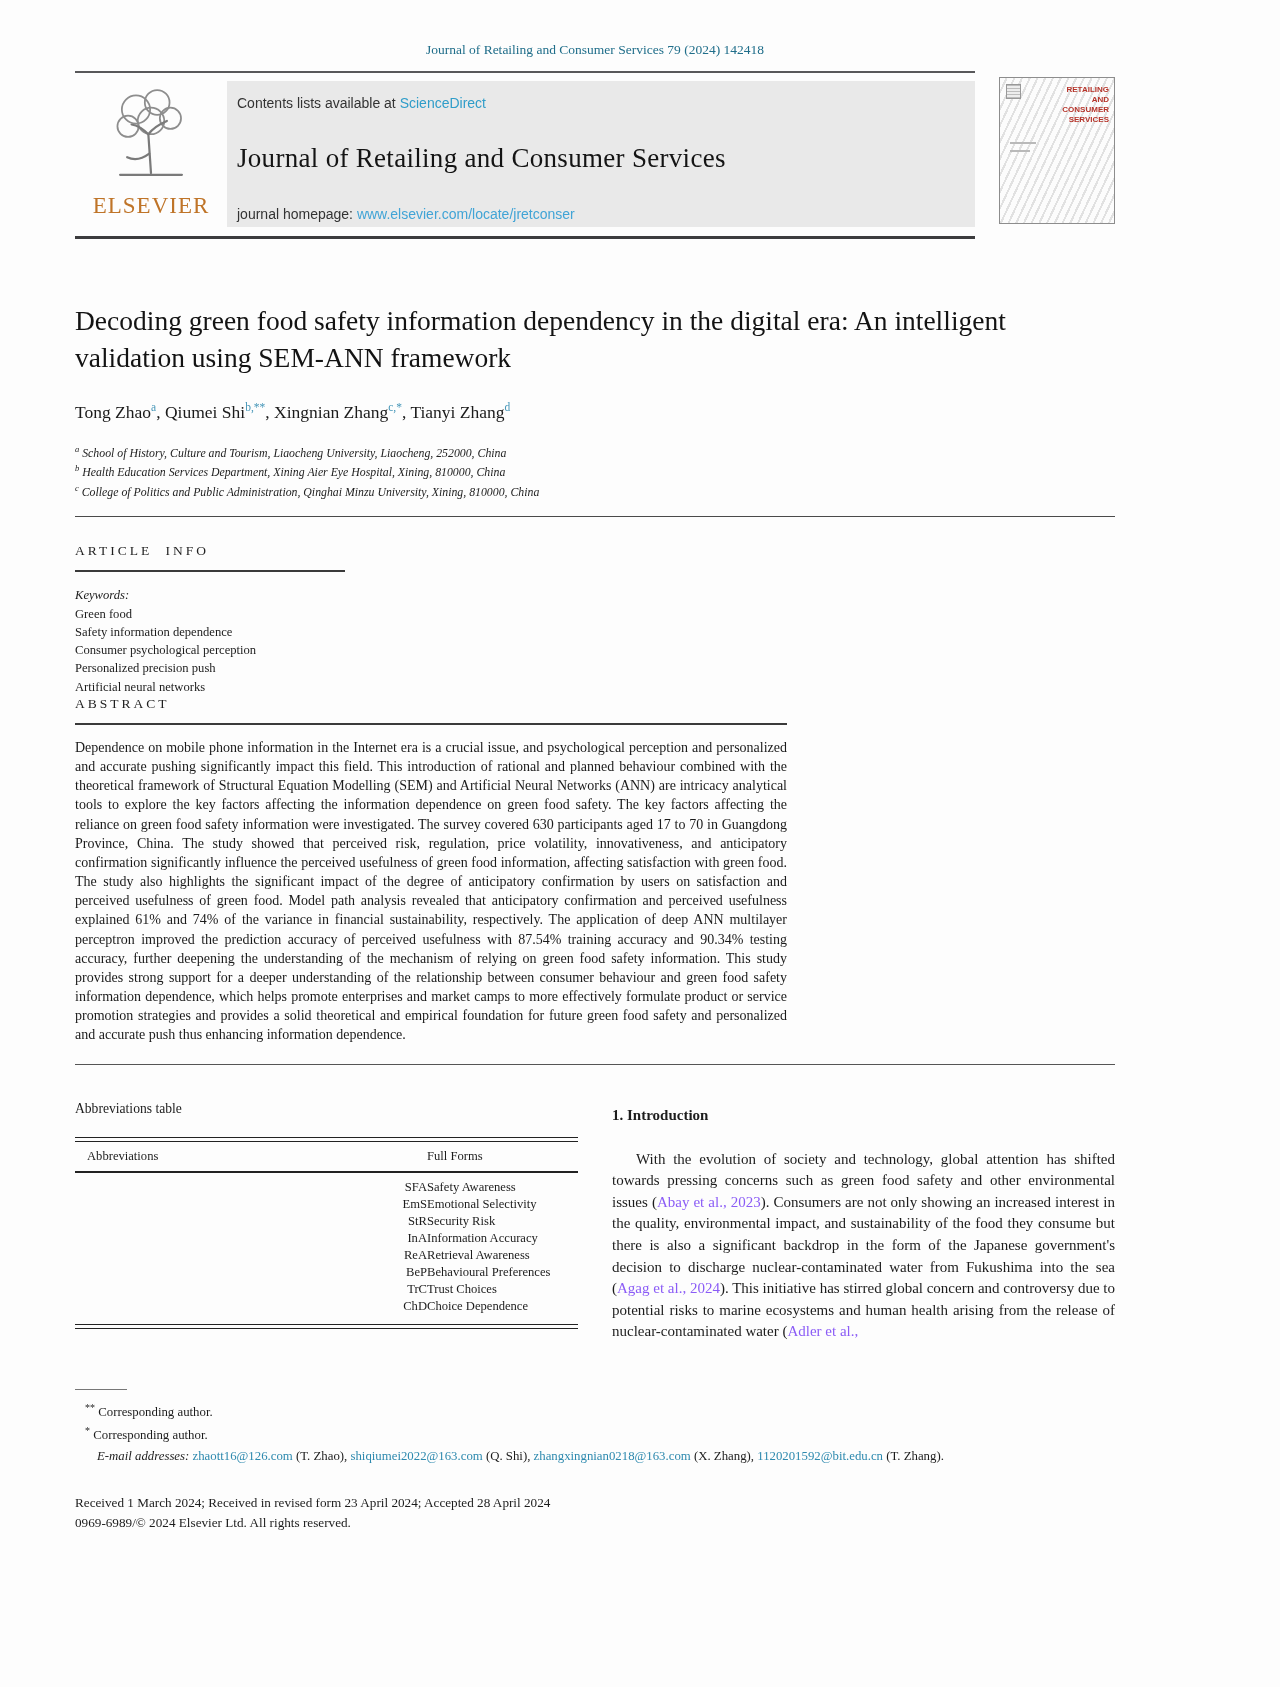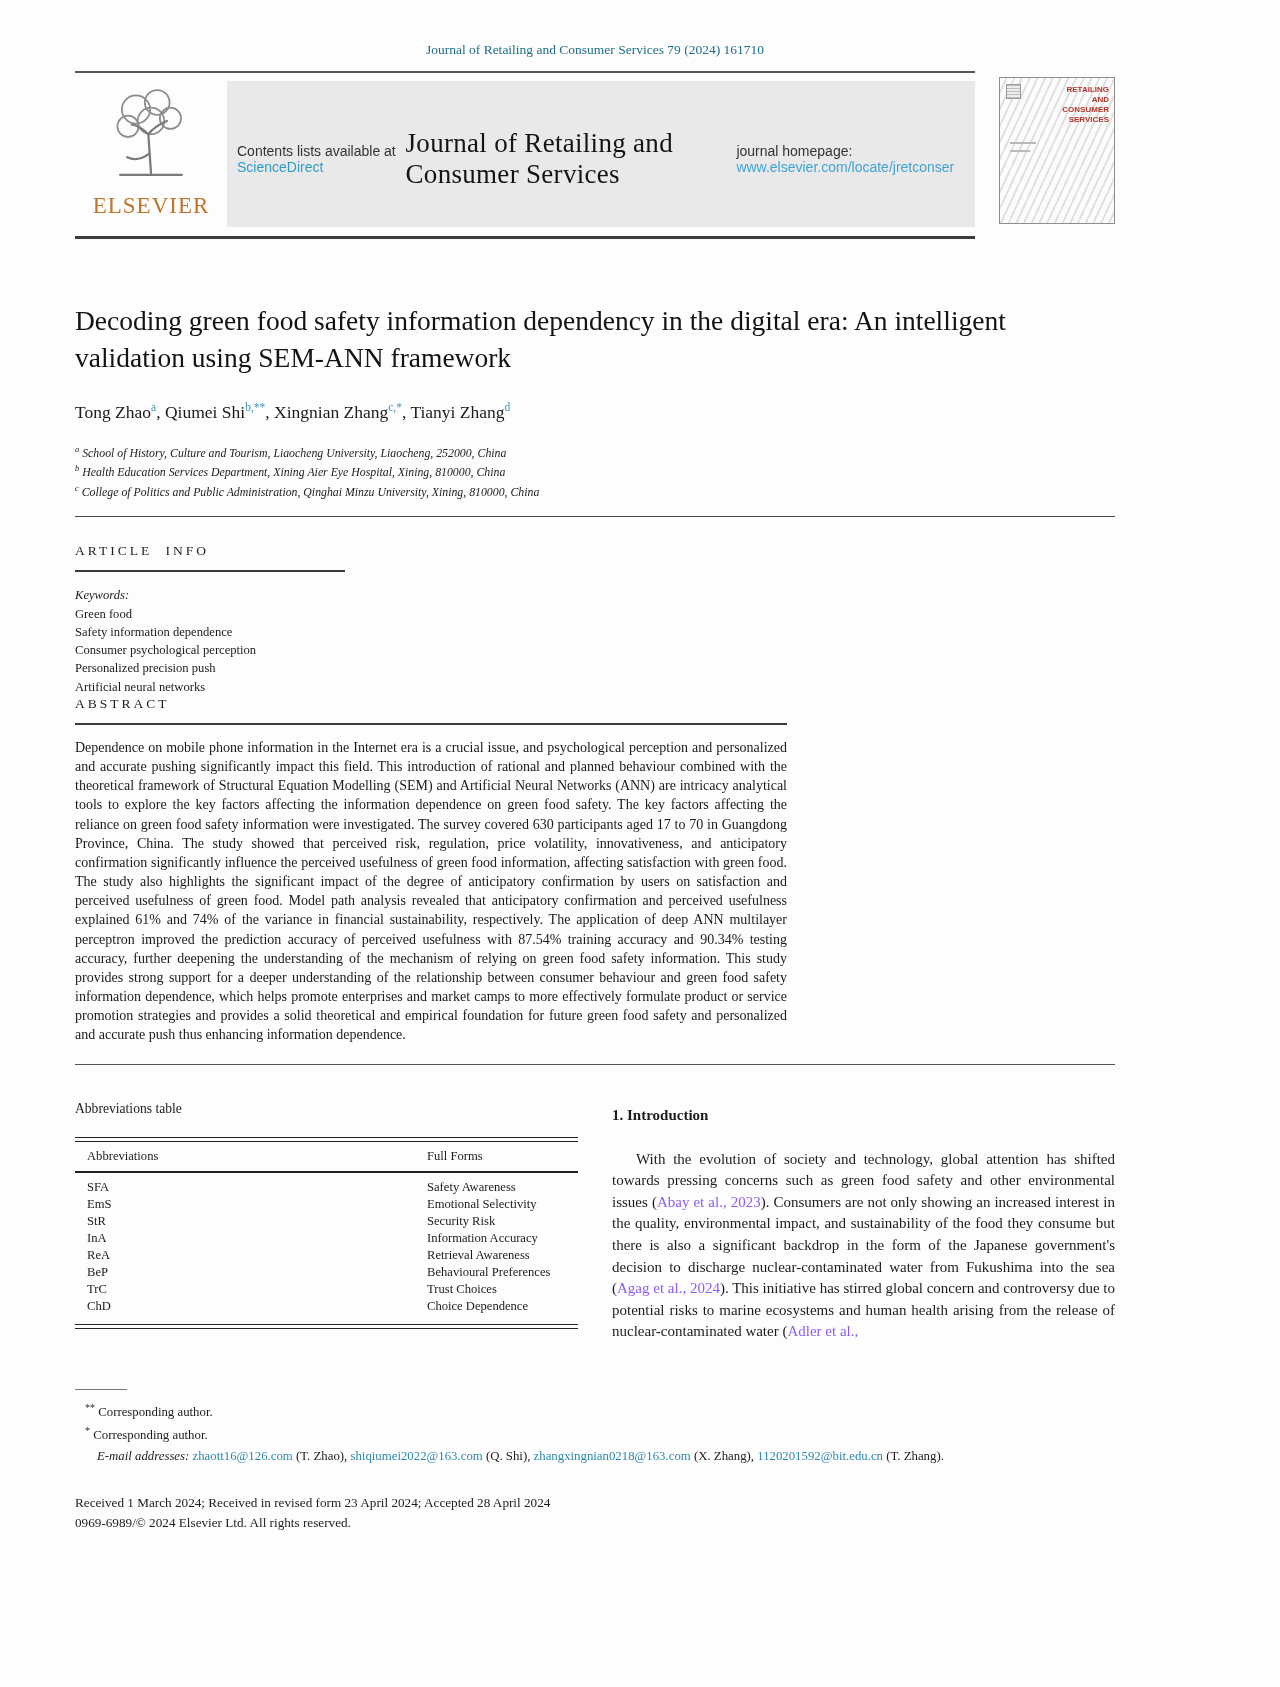--- a/index.html
+++ b/index.html
@@ -9,21 +9,21 @@
 
   
   .journal-ref{margin-top:42px;text-align:center;font-size:13.5px;color:#206e8a;}
 
   
   .header-zone{position:relative;margin-top:13px;height:170px;}
   .rule-top{width:900px;height:2px;background:#58585a;}
   .header-flex{width:900px;display:flex;margin-top:8px;height:146px;}
   .logo-block{width:152px;flex:none;text-align:center;padding-top:2px;}
   .wordmark{font-size:23px;color:#bf7428;letter-spacing:1px;margin-top:0px;font-family:Liberation Serif, serif;}
-  .gray-box{flex:1;background:#e9e9e9;display:flex;align-items:center;
+  .gray-box{flex:1;background:#e9e9e9;display:flex;flex-direction:column;align-items:flex-start;
             justify-content:space-between;padding:14px 10px 5px;}
   .contents-line,.homepage-line{font-size:14px;font-family:"Liberation Sans",sans-serif;color:#333;}
   .lnk-sd{color:#2f9dc9;cursor:pointer;}
   .lnk-hp{color:#41a4d6;cursor:pointer;}
   .jr-title{font-size:27px;color:#141414;letter-spacing:0.3px;}
   .rule-bottom{width:900px;height:3px;background:#3c3c3e;margin-top:9px;}
 
   
   .cover{position:absolute;left:924px;top:6px;width:114px;height:145px;border:1px solid #8d8d8d;
          background:repeating-linear-gradient(115deg,#fcfcfc 0 5px,#e1e1e1 5px 7px);}
@@ -62,21 +62,21 @@
   .gap-b{width:34px;flex:none;}
   .col-intro{width:503px;flex:none;}
   .abbr-caption{font-size:13.6px;margin-bottom:20px;}
   .tbl-top,.tbl-bottom{height:3px;border-top:1px solid #222;border-bottom:1px solid #222;}
   .tbl-hrow{display:flex;padding:7px 0 7px 12px;font-size:12.6px;}
   .tbl-hrow .c1{width:340px;flex:none;}
   .tbl-hrow .c2{flex:1;}
   .tbl-hdiv{height:2px;background:#222;}
   .tbl-body{padding:6px 0 9px 12px;}
   .trow{display:flex;font-size:12.6px;line-height:17px;}
-  .trow .c1{width:340px;flex:none;}
+  .trow .c1{width:340px;flex:none;text-align:right;}
   .trow .c2{flex:1;}
 
   .intro-heading{font-size:15px;font-weight:bold;margin:6px 0 0 0;}
   .intro-para{margin-top:25px;font-size:15px;line-height:1.44;text-align:justify;text-indent:24px;}
   .cite{color:#8b5cf6;cursor:pointer;}
 
   
   .footnotes{margin-top:46px;font-size:12.8px;line-height:1.6;}
   .fn-divider{width:52px;height:1px;background:#777;margin-bottom:10px;}
   .fn{padding-left:10px;}
@@ -88,21 +88,21 @@
   
   .footer{margin-top:26px;font-size:13.2px;line-height:1.55;}
   .doi-lnk{color:#2d86ac;cursor:pointer;}
 </style>
 </head>
 <body>
 
 <div class="page">
   <div class="content">
 
-    <div class="journal-ref">Journal of Retailing and Consumer Services 79 (2024) 161710</div>
+    <div class="journal-ref">Journal of Retailing and Consumer Services 79 (2024) 142418</div>
 
     <div class="header-zone">
       <div class="rule-top"></div>
       <div class="header-flex">
         <div class="logo-block">
           <svg viewBox="0 0 110 120" width="100" height="106">
             <g fill="none" stroke="#8d8d8d" stroke-width="2">
               <circle cx="38" cy="30" r="16"></circle>
               <circle cx="62" cy="22" r="14"></circle>
               <circle cx="77" cy="40" r="12"></circle>

